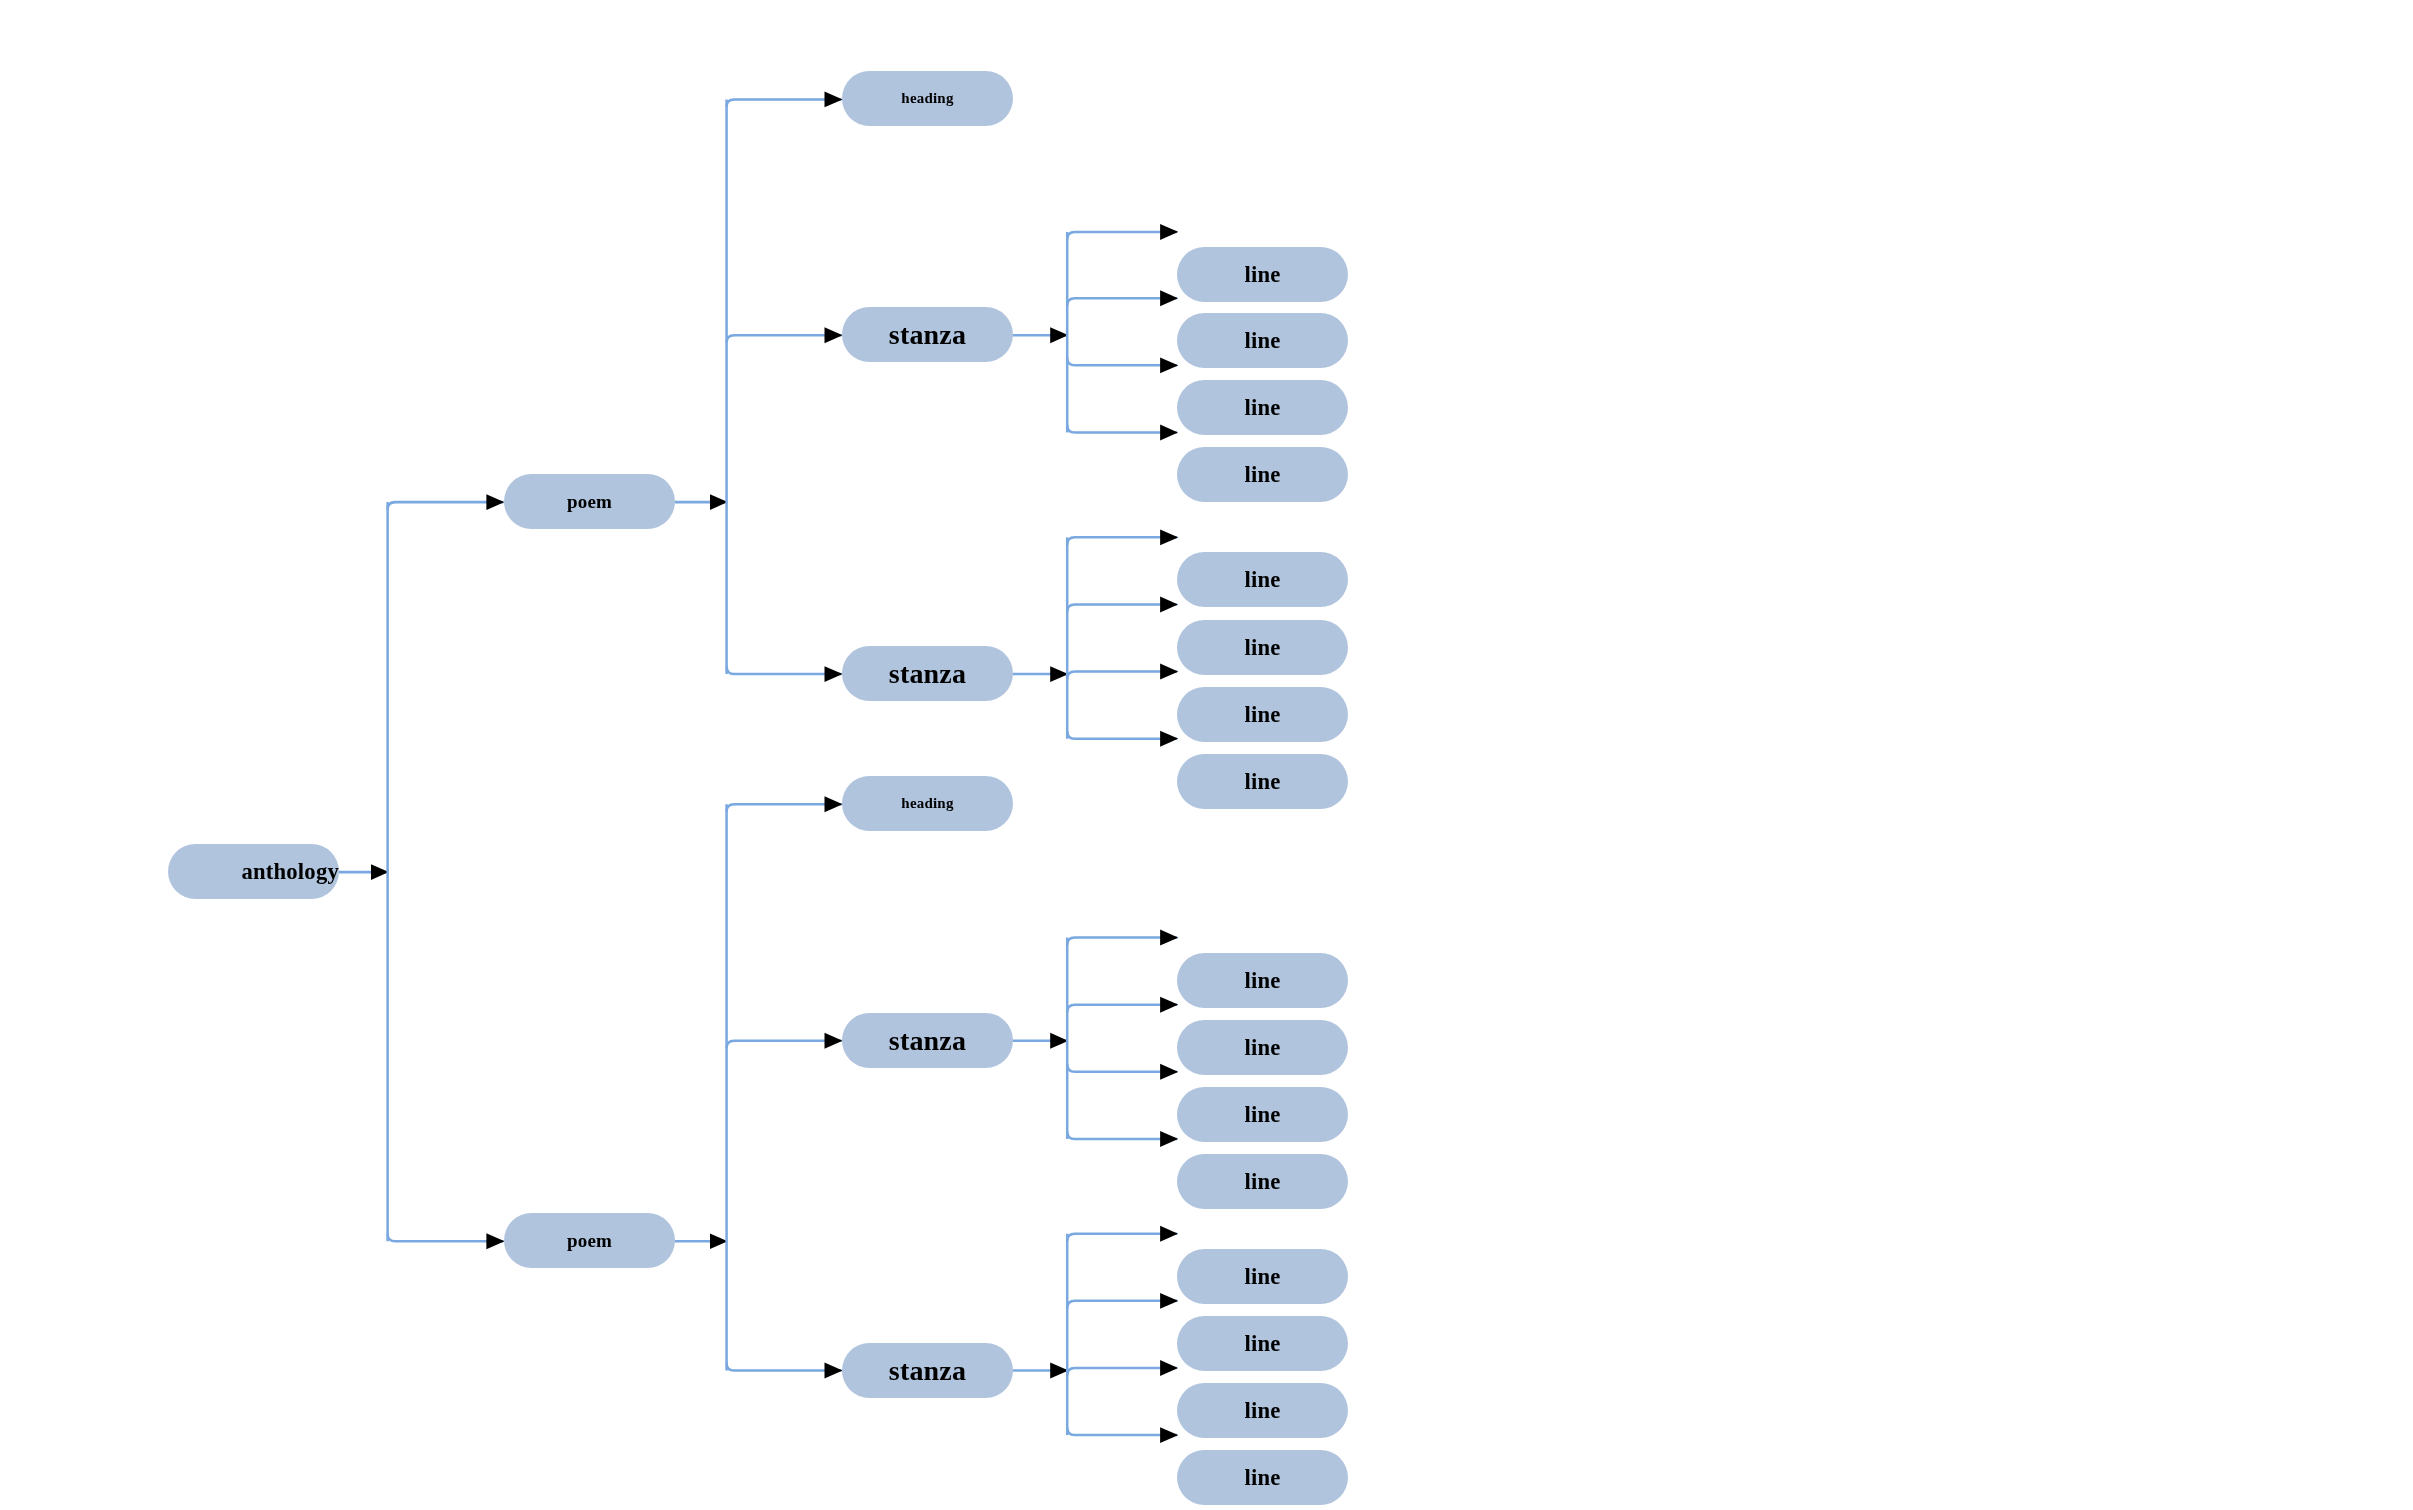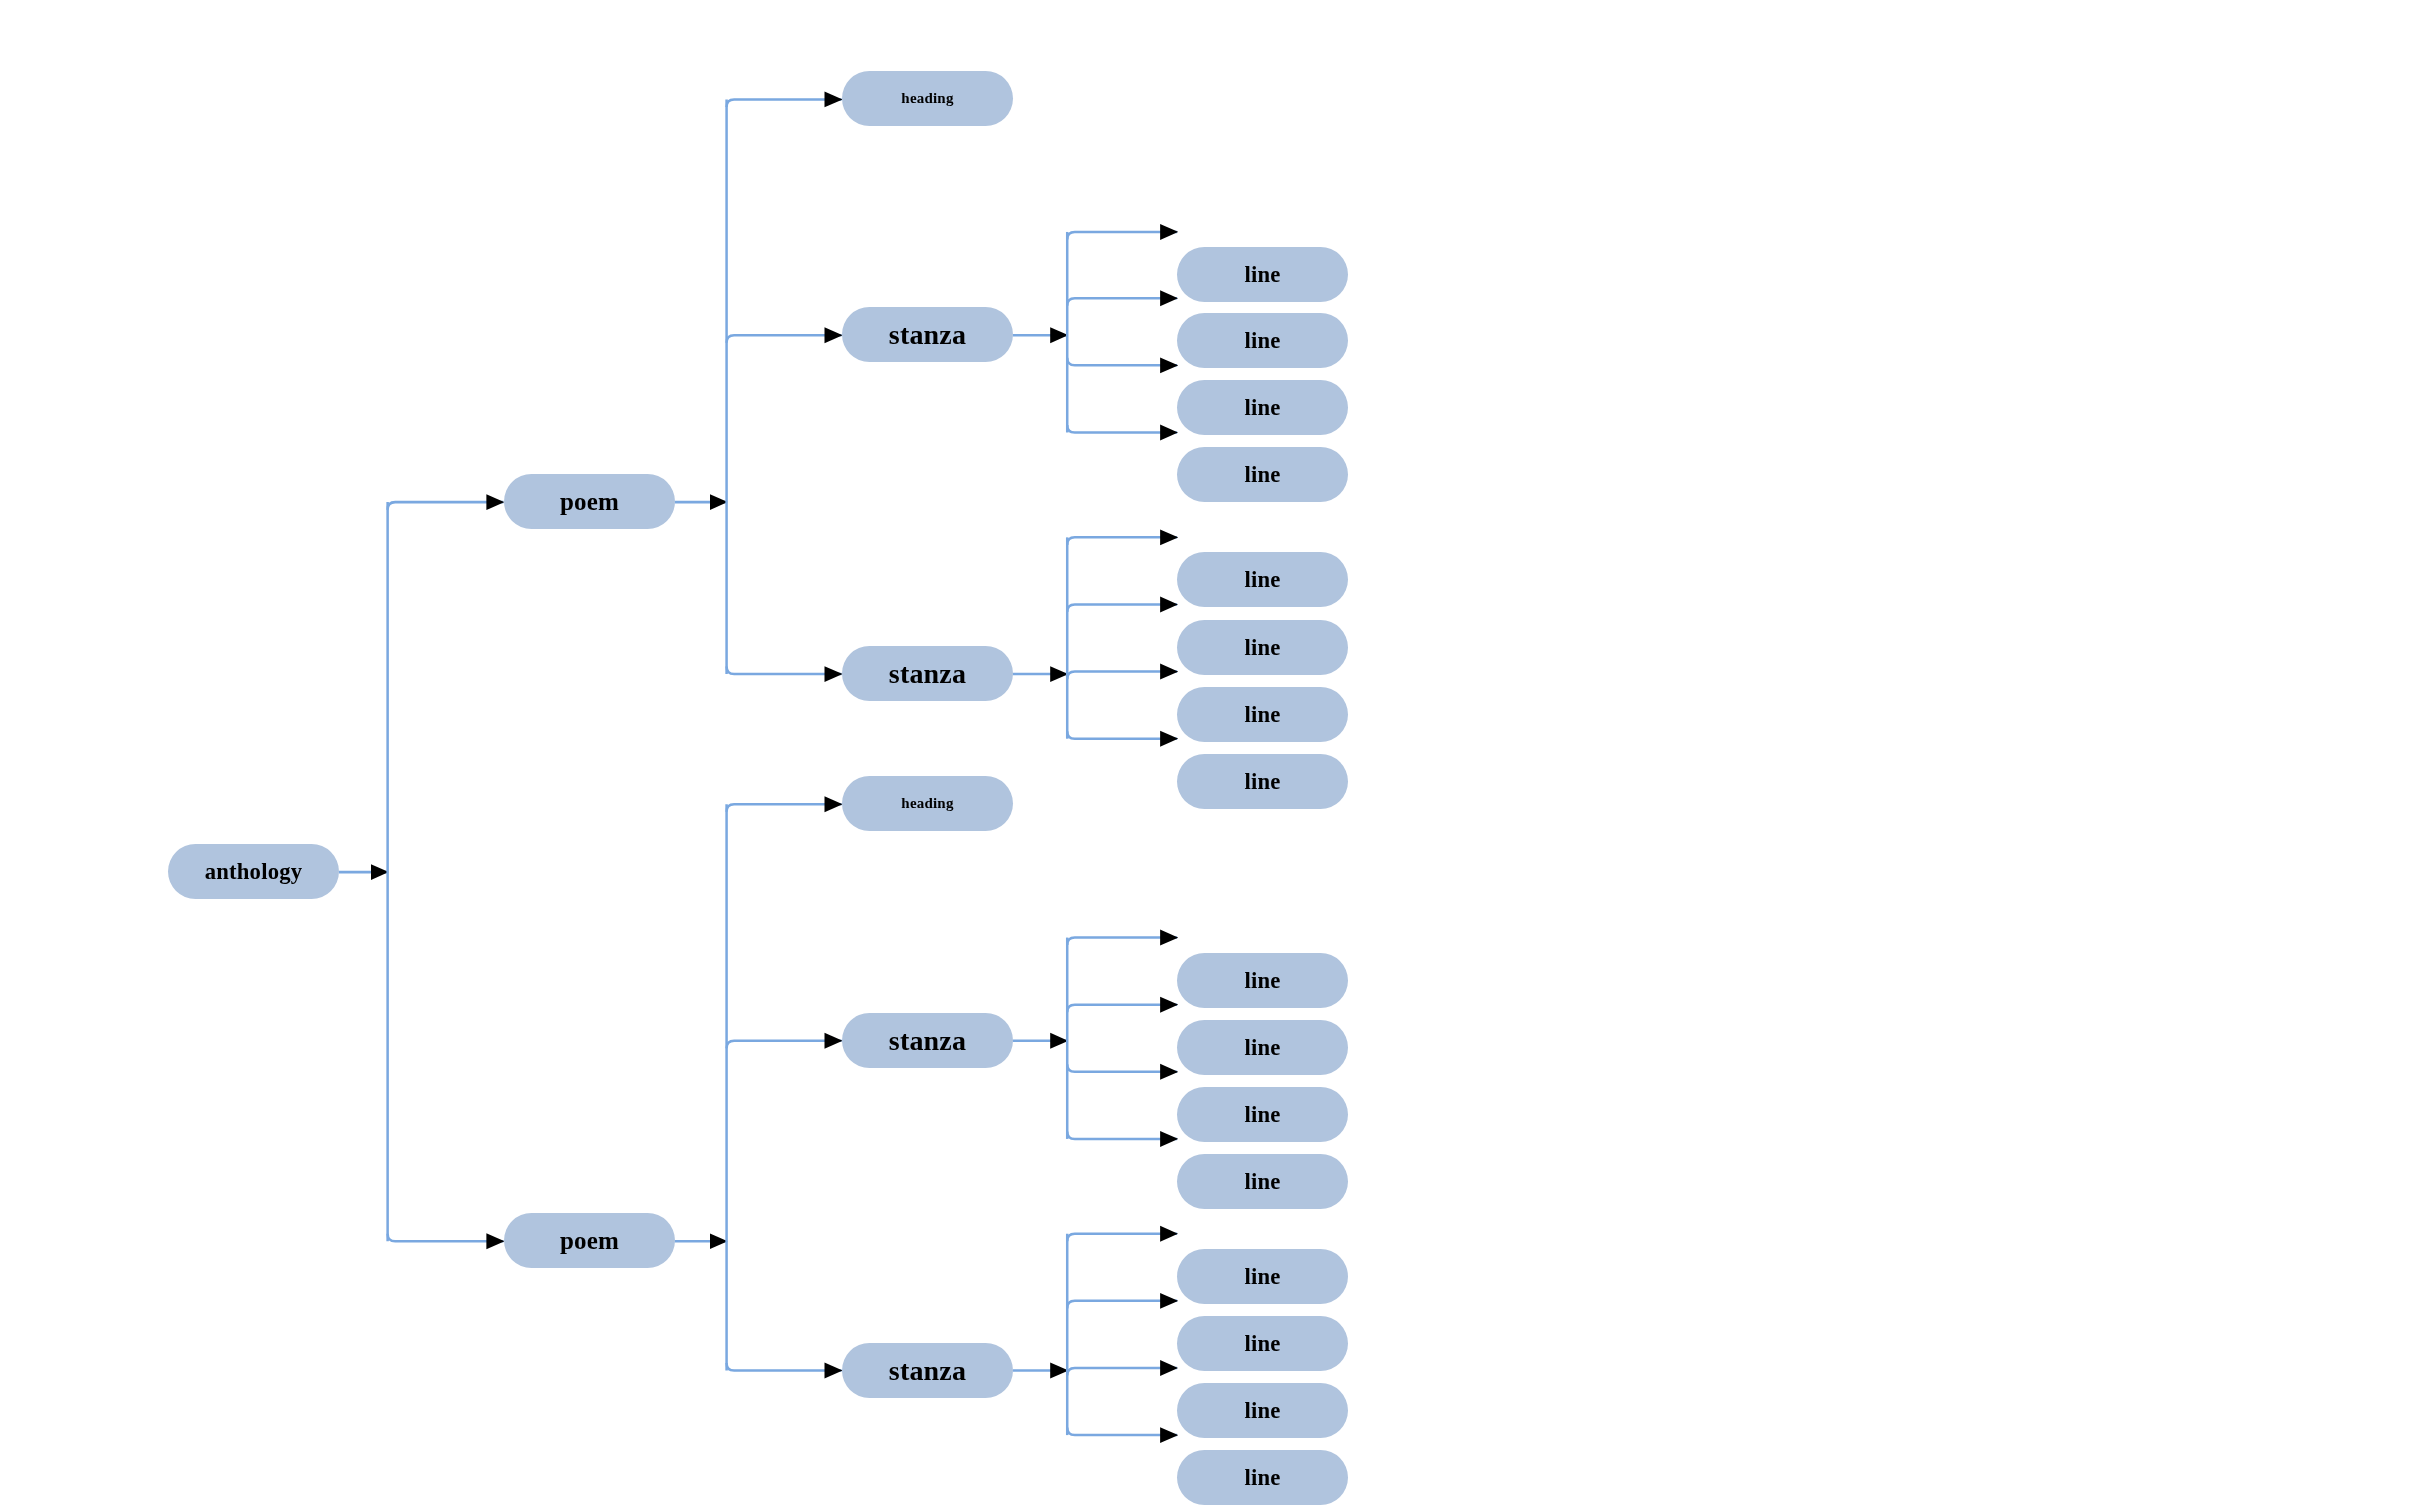--- a/index.html
+++ b/index.html
@@ -34,22 +34,22 @@
     align-items: center;
     justify-content: center;
     background: #b0c4de;
     border-radius: 838px;
     color: #000000;
     font-weight: bold;
     letter-spacing: 0.2px;
     white-space: nowrap;
     user-select: none;
   }
-  .node-root   { font-size: 22.7px; }
-  .node-poem   { font-size: 25px; text-align: right; }
+  .node-root   { font-size: 22.7px; justify-content: flex-end; }
+  .node-poem   { font-size: 19px; text-align: right; }
   .node-heading{ font-size: 15px; }
   .node-stanza { font-size: 28px; }
   .node-line   { font-size: 22.7px; margin-top: 43px; }
 </style>
 </head>
 <body>
 
 <div id="canvas">
   <svg id="edges" xmlns="http://www.w3.org/2000/svg" viewBox="0 0 2876 1800">
       <defs>

